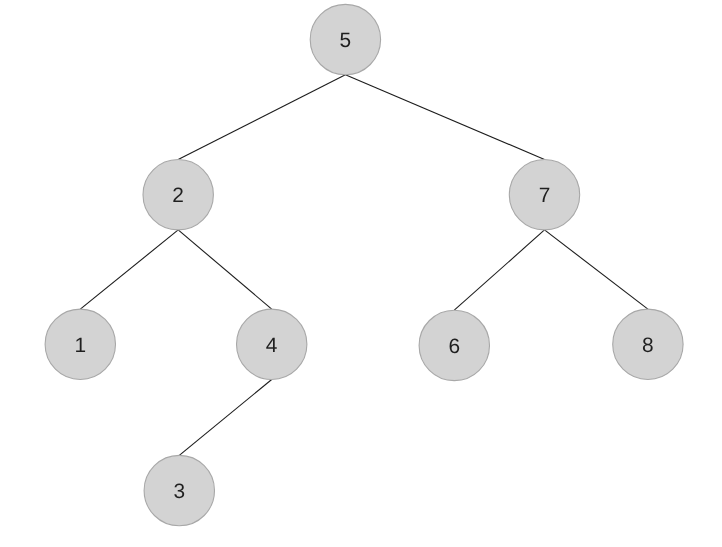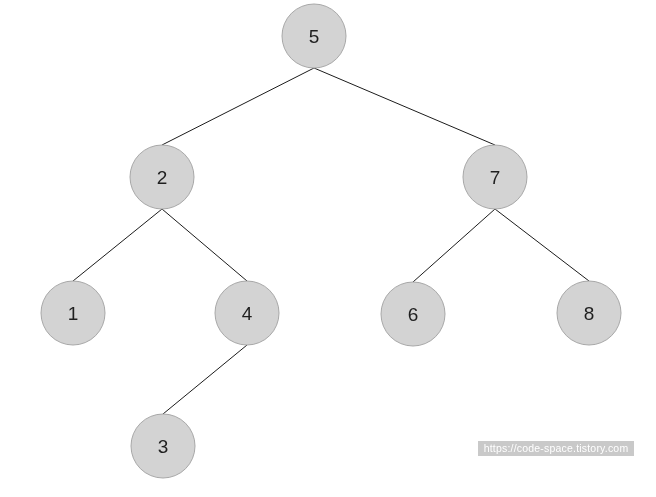--- a/index.html
+++ b/index.html
@@ -79,14 +79,13 @@
       </g>
       <g>
         <circle cx="589" cy="313" r="32" fill="#d3d3d3" stroke="#a8a8a8" stroke-width="1"></circle>
         <text x="589" y="313" dy="0.35em" text-anchor="middle" fill="#1f1f1f" class="node-label">8</text>
       </g>
       <g>
         <circle cx="163" cy="446" r="32" fill="#d3d3d3" stroke="#a8a8a8" stroke-width="1"></circle>
         <text x="163" y="446" dy="0.35em" text-anchor="middle" fill="#1f1f1f" class="node-label">3</text>
       </g>
     </svg>
-  <div class="watermark" style="background: rgb(201, 201, 201); color: rgb(255, 255, 255);">https://code-space.tistory.com</div>
 </div>
 
 </body></html>

